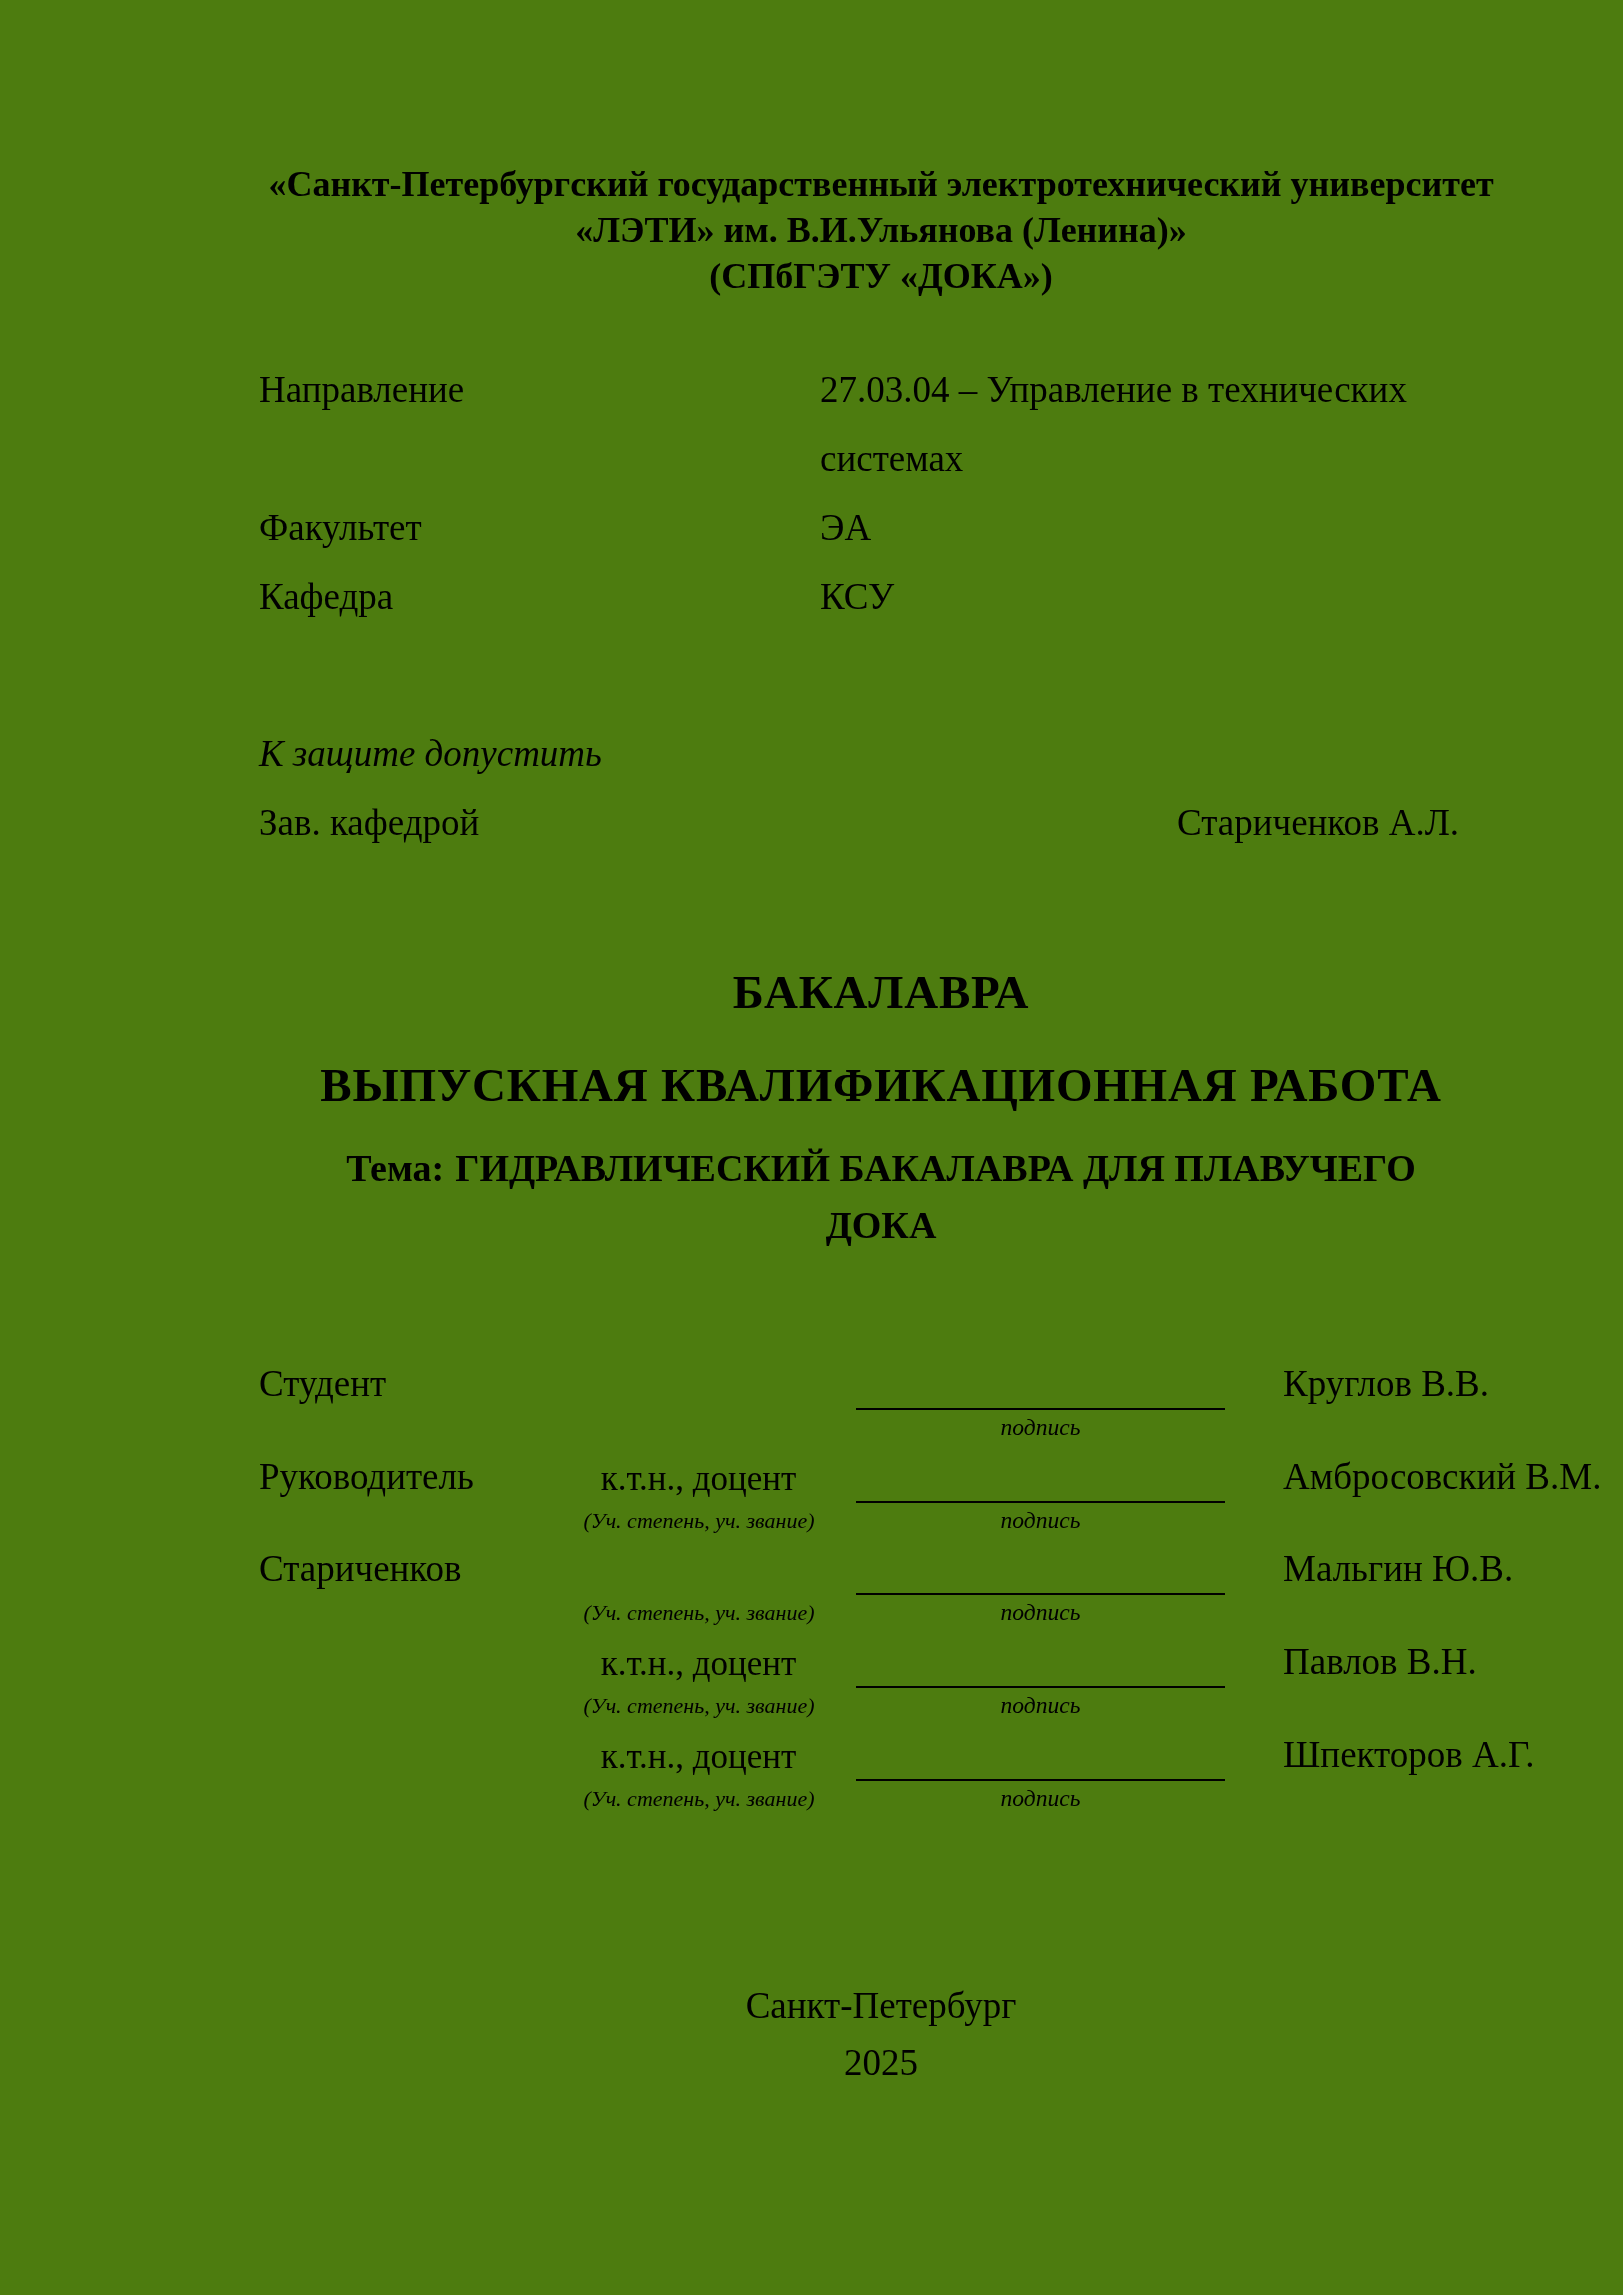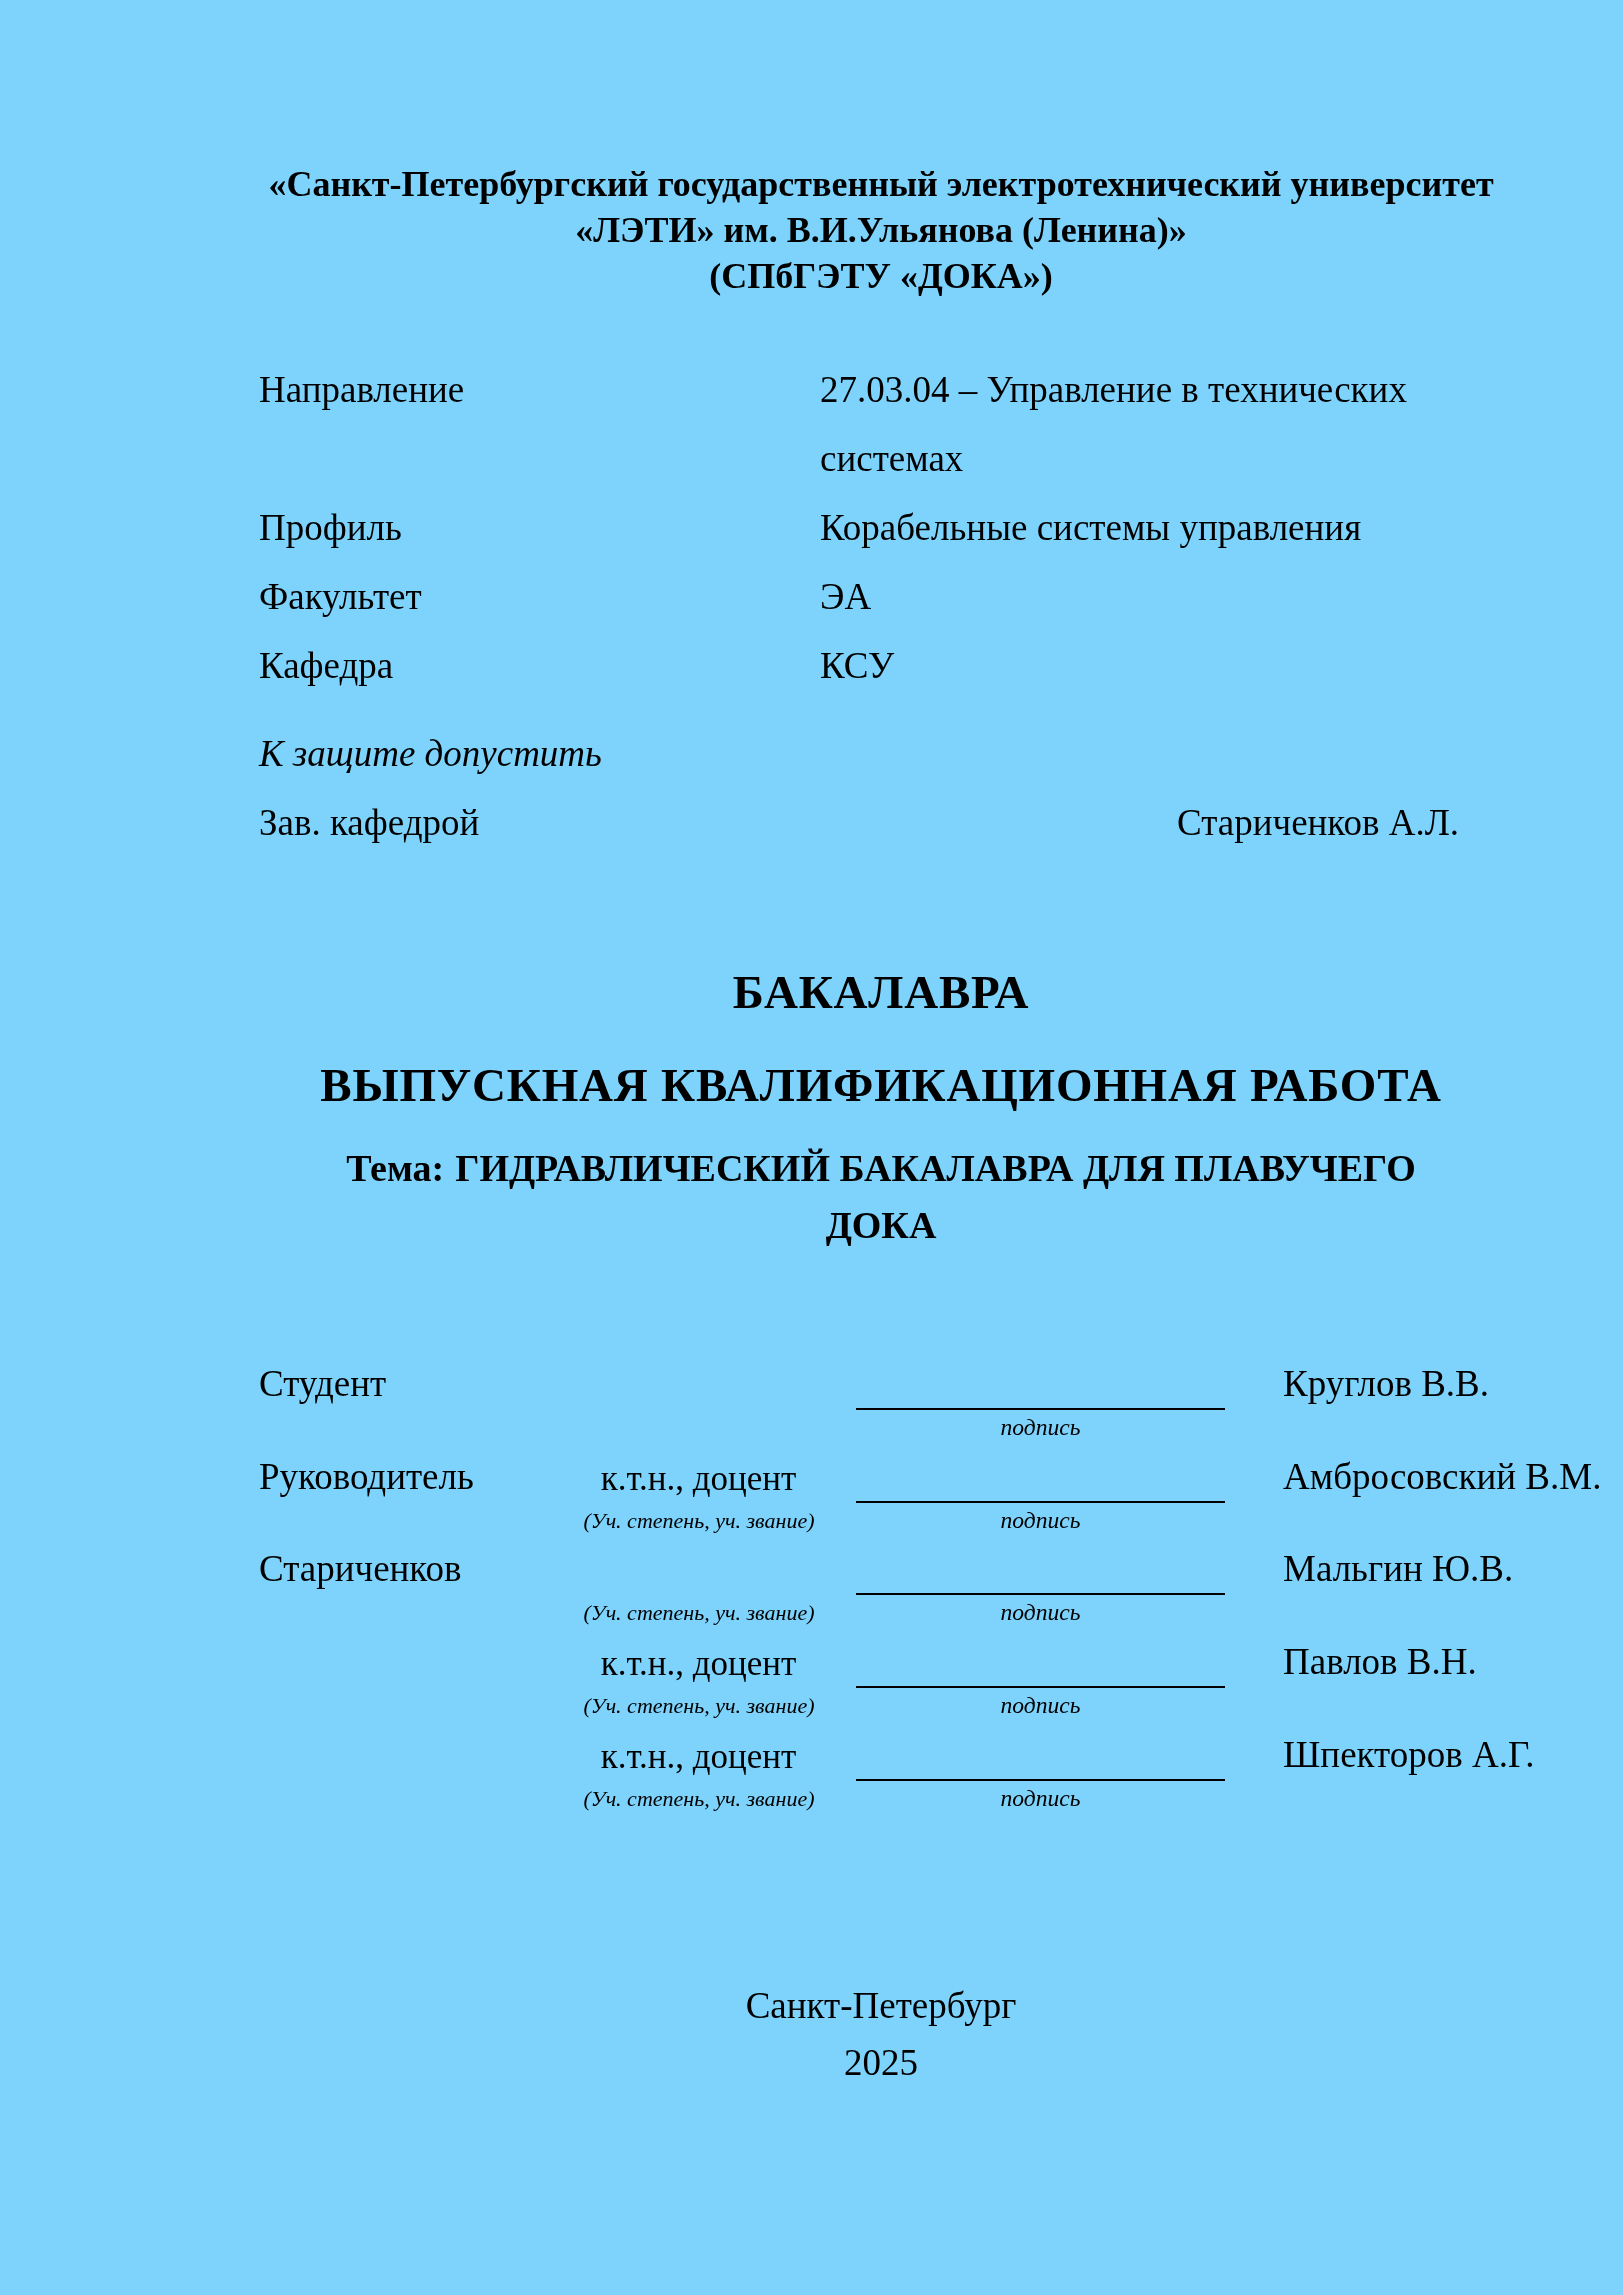--- a/index.html
+++ b/index.html
@@ -4,21 +4,21 @@
 <style>
   html, body {
     margin: 0;
     padding: 0;
     background: #ffffff;
   }
   .page {
     position: relative;
     width: 1623px;
     height: 2295px;
-    background: #7dd3fc;
+    background: #4d7c0f;
     color: #000000;
     font-family: "Liberation Serif", "DejaVu Serif", serif;
     overflow: hidden;
   }
   .content {
     position: absolute;
     left: 259px;
     top: 0;
     width: 1244px;
     height: 100%;
@@ -198,24 +198,20 @@
       <div>«ЛЭТИ» им. В.И.Ульянова (Ленина)»</div>
       <div>(СПбГЭТУ «ДОКА»)</div>
     </div>
 
     <div class="info-block">
       <div class="info-row">
         <span class="info-label">Направление</span>
         <span class="info-value">27.03.04 – Управление в технических системах</span>
       </div>
       <div class="info-row">
-        <span class="info-label">Профиль</span>
-        <span class="info-value">Корабельные системы управления</span>
-      </div>
-      <div class="info-row">
         <span class="info-label">Факультет</span>
         <span class="info-value">ЭА</span>
       </div>
       <div class="info-row">
         <span class="info-label">Кафедра</span>
         <span class="info-value">КСУ</span>
       </div>
     </div>
 
     <div class="admit-note">К защите допустить</div>

